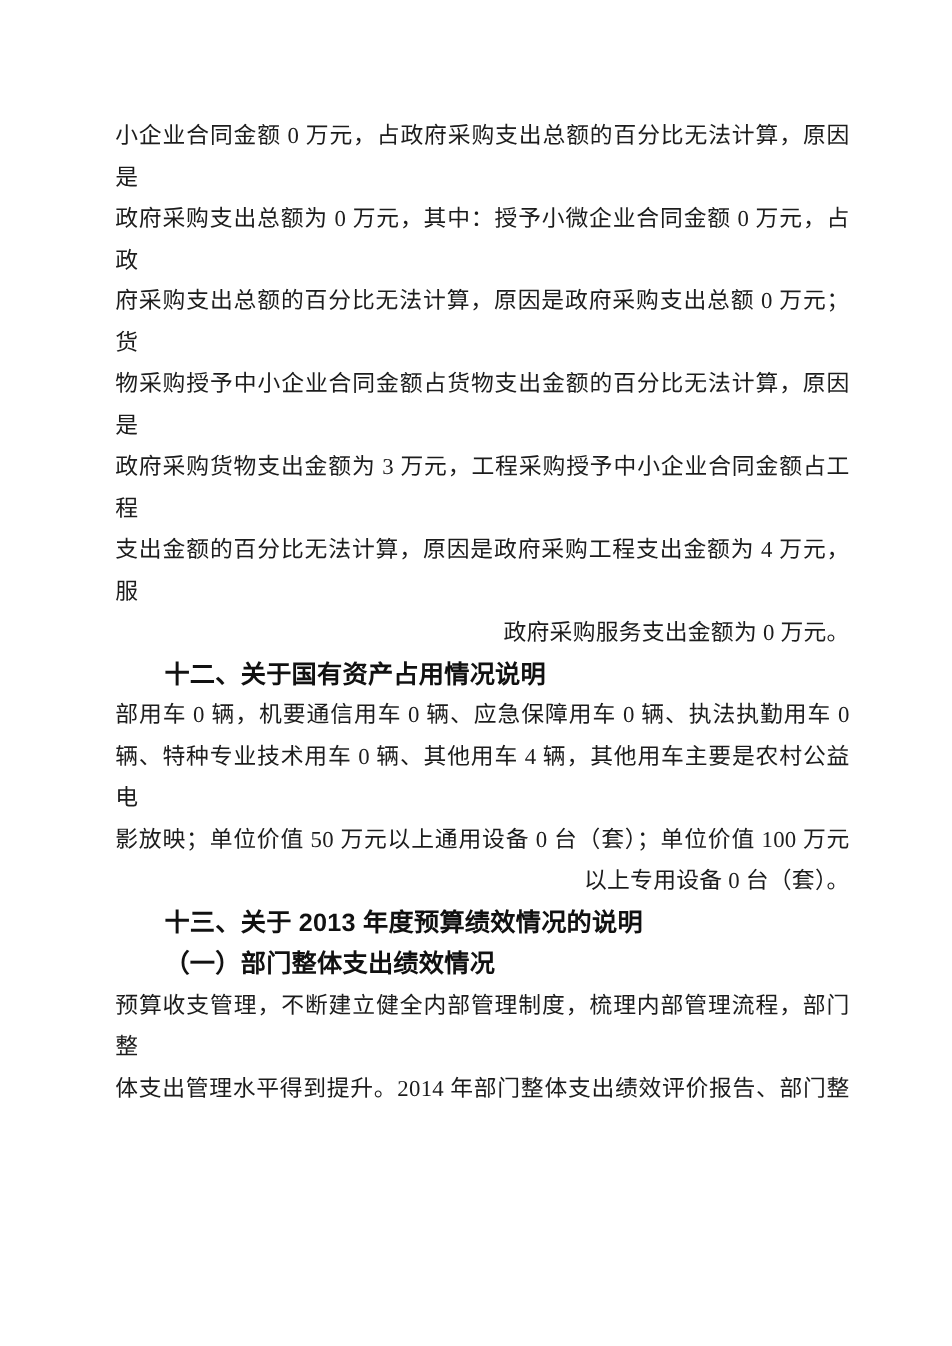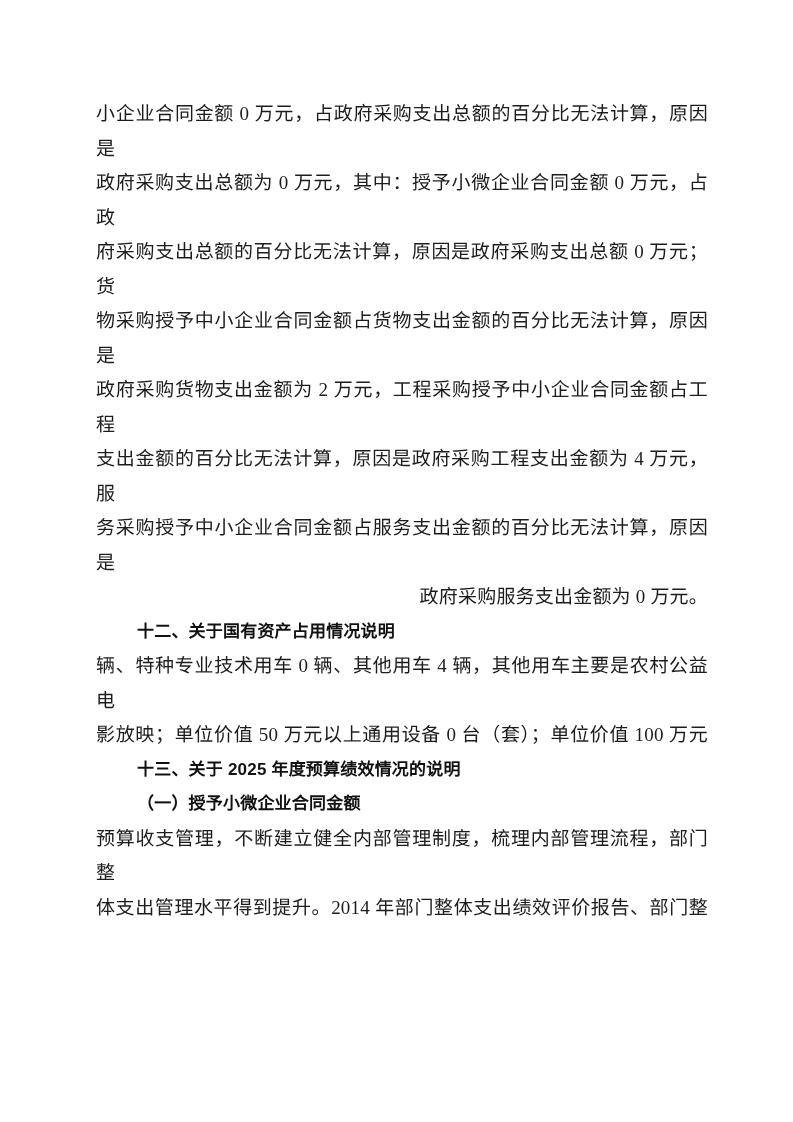--- a/index.html
+++ b/index.html
@@ -38,47 +38,48 @@
     text-align: right;
   }
   
   .ind {
     text-indent: 41px;
   }
   
   .h {
     font-family: "Liberation Sans", "DejaVu Sans", sans-serif;
     font-weight: 700;
-    font-size: 17px;
+    font-size: 21px;
     color: #111111;
     text-align: left;
   }
 </style>
 </head>
 <body>
 
 <div class="page">
   <div class="content">
 
     <div class="ln j">小企业合同金额 0 万元，占政府采购支出总额的百分比无法计算，原因是</div>
     <div class="ln j">政府采购支出总额为 0 万元，其中：授予小微企业合同金额 0 万元，占政</div>
     <div class="ln j">府采购支出总额的百分比无法计算，原因是政府采购支出总额 0 万元；货</div>
     <div class="ln j">物采购授予中小企业合同金额占货物支出金额的百分比无法计算，原因是</div>
-    <div class="ln j">政府采购货物支出金额为 2 万元，工程采购授予中小企业合同金额占工程</div>
+    <div class="ln j">政府采购货物支出金额为 3 万元，工程采购授予中小企业合同金额占工程</div>
     <div class="ln j">支出金额的百分比无法计算，原因是政府采购工程支出金额为 4 万元，服</div>
-    <div class="ln j">务采购授予中小企业合同金额占服务支出金额的百分比无法计算，原因是</div>
     <div class="ln end">政府采购服务支出金额为 0 万元。</div>
 
     <div class="ln h ind">十二、关于国有资产占用情况说明</div>
 
+    <div class="ln j">部用车 0 辆，机要通信用车 0 辆、应急保障用车 0 辆、执法执勤用车 0</div>
     <div class="ln j">辆、特种专业技术用车 0 辆、其他用车 4 辆，其他用车主要是农村公益电</div>
     <div class="ln j">影放映；单位价值 50 万元以上通用设备 0 台（套）；单位价值 100 万元</div>
+    <div class="ln end">以上专用设备 0 台（套）。</div>
 
-    <div class="ln h ind">十三、关于 2025 年度预算绩效情况的说明</div>
+    <div class="ln h ind">十三、关于 2013 年度预算绩效情况的说明</div>
 
-    <div class="ln h ind">（一）授予小微企业合同金额</div>
+    <div class="ln h ind">（一）部门整体支出绩效情况</div>
 
     <div class="ln j">预算收支管理，不断建立健全内部管理制度，梳理内部管理流程，部门整</div>
     <div class="ln j">体支出管理水平得到提升。2014 年部门整体支出绩效评价报告、部门整</div>
     <div class="ln end">体支出绩效自评表作为附件同步公开。</div>
 
   </div>
 </div>
 
 </body></html>

